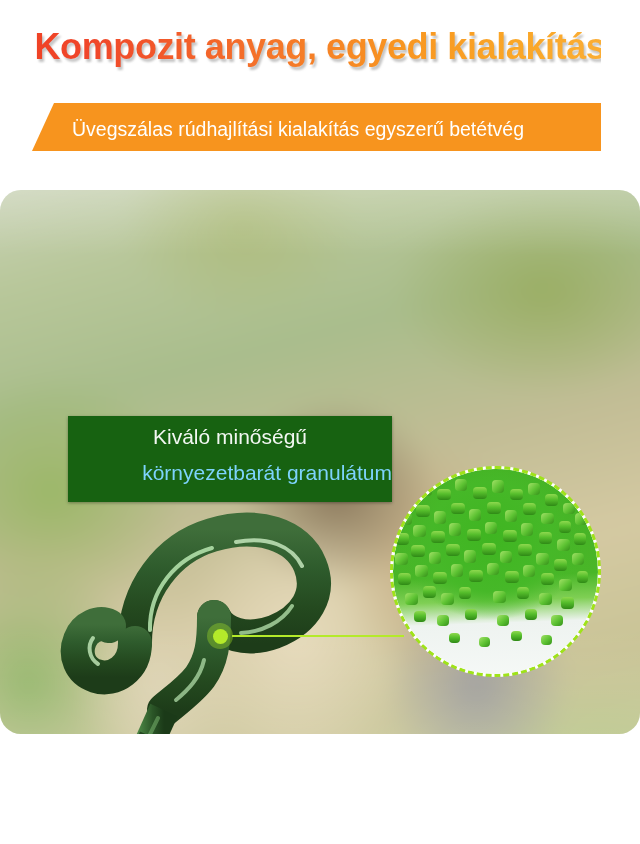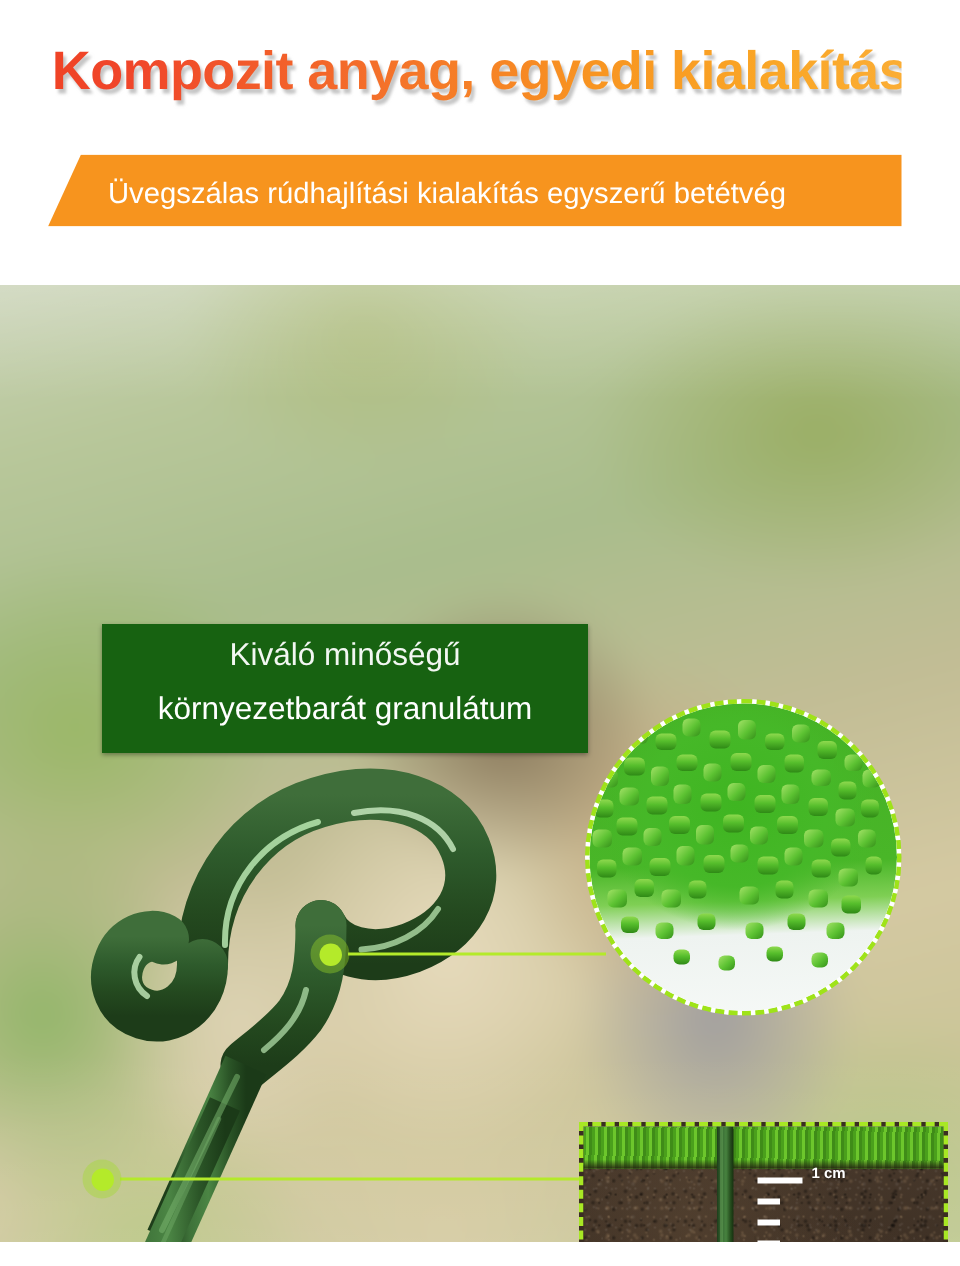--- a/index.html
+++ b/index.html
@@ -23,21 +23,21 @@
     position:absolute;left:32px;top:103px;width:596px;height:48px;
     background:#f7941e;
     clip-path:polygon(22px 0, 100% 0, 596px 48px, 0 48px);
   }
   #subbanner-text{
     position:absolute;left:52px;top:112px;width:578px;height:34px;
     color:#ffffff;font-size:19.5px;line-height:34px;white-space:nowrap;overflow:hidden;margin-left:20px;
   }
 
   
-  #photo{position:absolute;left:0;top:190px;width:640px;height:638px;overflow:hidden;}
+  #photo{position:absolute;left:0;top:190px;width:640px;height:544px;overflow:hidden;border-radius:21px;}
 
   
   #bg{position:absolute;inset:0;
     background:
       radial-gradient(130px 120px at 335px 300px, rgba(120,96,72,0.75), rgba(120,96,72,0) 70%),
       radial-gradient(120px 150px at 420px 360px, rgba(196,168,128,0.85), rgba(196,168,128,0) 72%),
       radial-gradient(150px 170px at 300px 430px, rgba(232,220,190,0.95), rgba(232,220,190,0) 70%),
       radial-gradient(110px 120px at 175px 470px, rgba(224,214,184,0.8), rgba(224,214,184,0) 72%),
       radial-gradient(120px 140px at 460px 470px, rgba(128,130,160,0.6), rgba(128,130,160,0) 70%),
       radial-gradient(170px 150px at 80px 300px, rgba(150,182,96,0.85), rgba(150,182,96,0) 72%),
@@ -68,22 +68,22 @@
     background:
       radial-gradient(58% 52% at 48% 34%, #3fb521 0%, #46b828 48%, rgba(70,184,40,0) 74%),
       linear-gradient(178deg,#44b024 0%,#49b628 52%,#7fcf54 63%,#eef3f0 73%,#f6f9f7 100%);
   }
 
   
   .greenbox{position:absolute;background:#176211;box-shadow:0 1px 3px rgba(0,0,0,.35);}
   #box-granulate{left:68px;top:226px;width:324px;height:86px;}
   #box-granulate .l1{position:absolute;left:0;top:9px;width:324px;text-align:center;
      color:#f2f7f2;font-size:21px;white-space:nowrap;}
-  #box-granulate .l2{position:absolute;left:0;top:45px;width:324px;text-align:center;
-     color:#ffffff;font-size:21px;white-space:nowrap;}
+  #box-granulate .l2{position:absolute;left:0;top:45px;width:324px;text-align:right;
+     color:#7dd3fc;font-size:21px;white-space:nowrap;}
 
   
   .leader{position:absolute;height:2px;background:#b4ea2a;}
   .dot{position:absolute;width:26px;height:26px;border-radius:50%;
        background:rgba(160,220,40,0.38);display:flex;align-items:center;justify-content:center;}
   .dot i{display:block;width:15px;height:15px;border-radius:50%;background:#b4ea2a;}
 
   
   #soil{position:absolute;left:386px;top:558px;width:246px;height:250px;
         border:3px dashed #a8e824;overflow:hidden;box-sizing:border-box;background:#3a2d22;}

